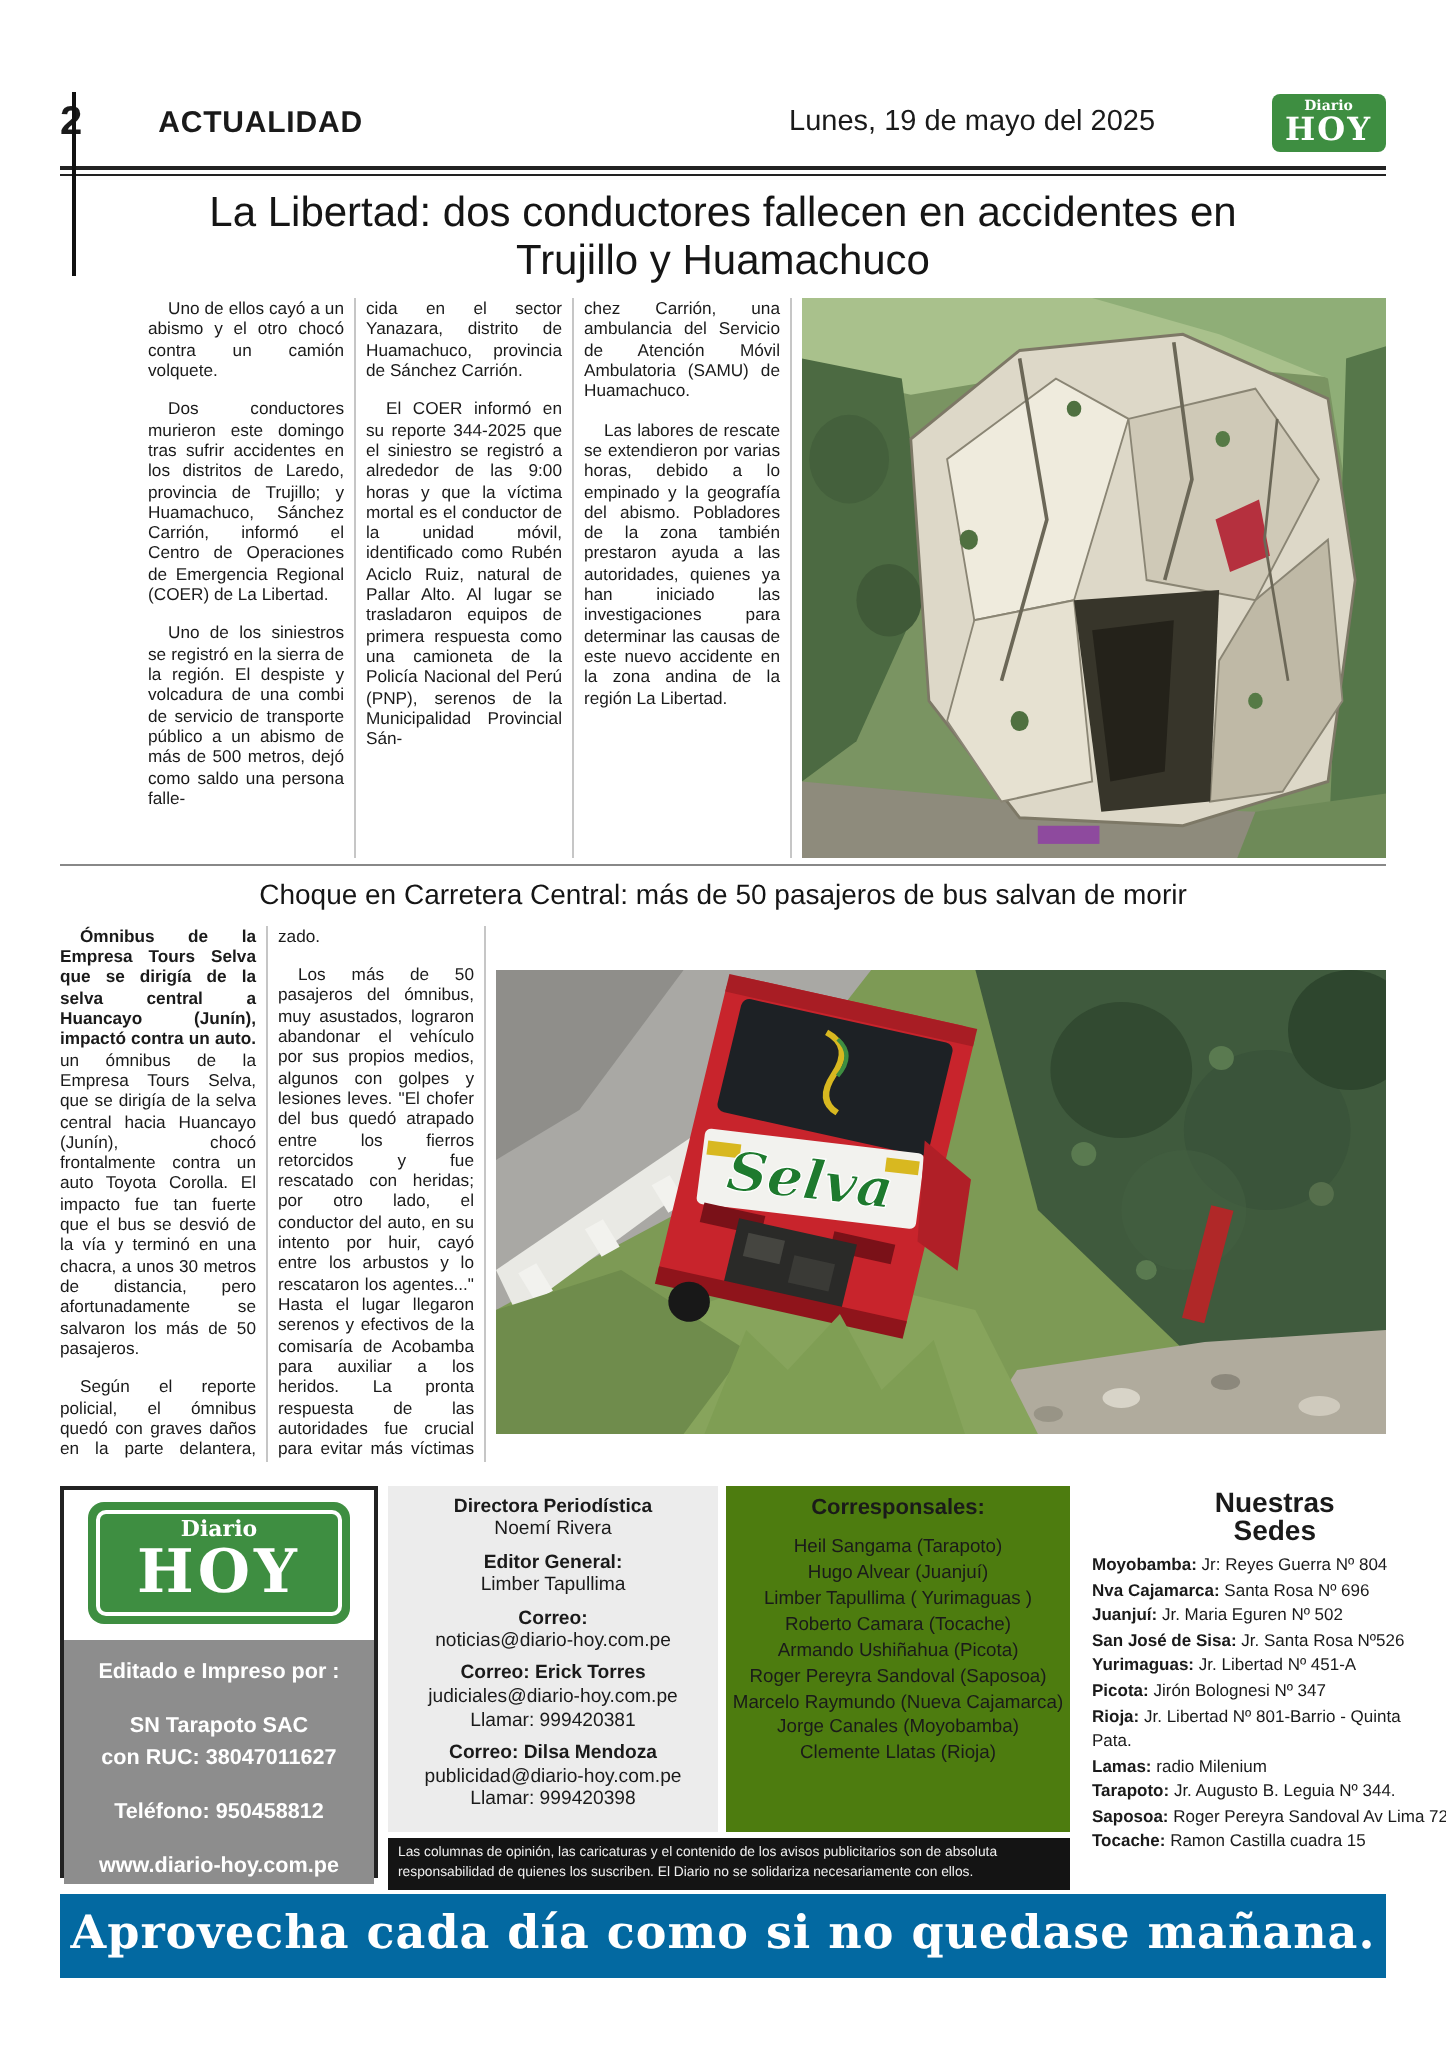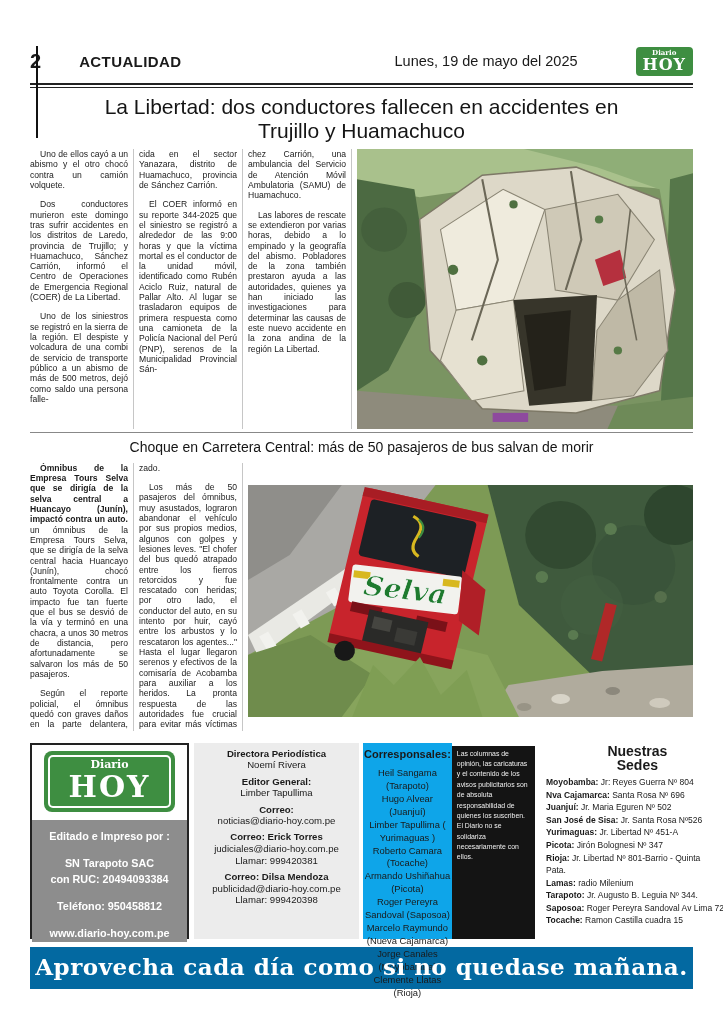--- a/index.html
+++ b/index.html
@@ -21,21 +21,21 @@
   .double-rule { margin-top:5px; height:5px; border-top:2.5px solid #222; border-bottom:1.5px solid #222; }
 
   
   .headline { text-align:center; font-weight:normal; line-height:1.12; margin:7px auto 7px; color:#151515; }
   .headline.h1 { font-size:21px; max-width:540px; }
   .headline.h2 { font-size:14px; max-width:640px; }
   .thin-rule { border-top:1.5px solid #888; margin:3px 0 0; }
 
   
   .story { display:flex; }
-  .story1 { height:280px; }
+  .story1 { height:280px;margin-left:44px; }
   .story2 { height:268px; }
   .col { width:104px; flex:none; font-size:8.6px; line-height:1.2; text-align:justify;
          padding-right:5px; margin-right:5px; border-right:1px solid #c6c6c6; overflow:hidden; }
   .col.last { border-right:1px solid #c6c6c6; }
   .col p { margin:0 0 9px; text-indent:10px; }
   .col p.cont { text-indent:0; }
   .lede { font-weight:bold; }
   .photo-wrap { flex:1; overflow:hidden; }
   .photo-wrap svg { display:block; width:100%; height:100%; }
   .photo2 { margin-top:22px; height:232px; }
@@ -47,27 +47,27 @@
   .logo-green { background:#3e8e41; border-radius:8px; padding:4px; }
   .logo-inner { border:2px solid #fff; border-radius:5px; text-align:center; color:#fff;
                 padding:2px 0 4px; font-family:"DejaVu Serif", serif; font-weight:bold; line-height:1; }
   .logo-inner .d { font-size:11px; display:block; margin-bottom:2px; }
   .logo-inner .h { font-size:30px; letter-spacing:2px; display:block; }
   .pub-gray { background:#8d8d8d; color:#fff; flex:1; text-align:center; font-weight:bold;
               font-size:10.8px; padding-top:9px; line-height:1.3; }
   .pub-gray div { margin-bottom:2px; }
   .gap { height:9px; }
 
-  .mid-wrap { display:flex; flex-direction:row; width:341px; flex:none; }
+  .mid-wrap { display:flex; flex-direction:column; width:341px; flex:none; }
   .mid-panels { display:flex; gap:4px; flex:1; }
   .staff-panel { width:165px; flex:none; background:#ececec; text-align:center;
                  font-size:9.6px; padding:5px 3px; line-height:1.22; }
   .staff-block { margin-bottom:4.5px; }
   .staff-title { font-weight:bold; }
-  .corr-panel { flex:1; background:#0ea5e9; text-align:center; font-size:9.4px; padding:5px 1px; }
+  .corr-panel { flex:1; background:#4d7c0f; text-align:center; font-size:9.4px; padding:5px 1px; }
   .corr-title { font-weight:bold; font-size:11px; margin-bottom:7px; }
   .corr-item { line-height:1.38; }
   .disclaimer { background:#141414; color:#f0f0f0; font-size:6.9px; padding:3px 5px;
                 line-height:1.5; margin-top:3px; }
 
   .sedes-panel { flex:1; font-size:8.5px; padding:1px 0 0 6px; background:#fff; }
   .sedes-title { text-align:center; font-weight:bold; font-size:14px; line-height:1.05;
                  margin:0 auto 3px; max-width:72px; }
   .sede-item { line-height:1.48; white-space:nowrap; overflow:hidden; }
 
@@ -221,21 +221,21 @@
           <div class="logo-inner">
             <span class="d">Diario</span>
             <span class="h">HOY</span>
           </div>
         </div>
       </div>
       <div class="pub-gray">
         <div>Editado e Impreso por :</div>
         <div class="gap"></div>
         <div>SN Tarapoto SAC</div>
-        <div>con RUC: 20494093384</div>
+        <div>con RUC: 38047011627</div>
         <div class="gap"></div>
         <div>Teléfono: 950458812</div>
         <div class="gap"></div>
         <div>www.diario-hoy.com.pe</div>
       </div>
     </div>
 
     <div class="mid-wrap">
       <div class="mid-panels">
         <div class="staff-panel">

